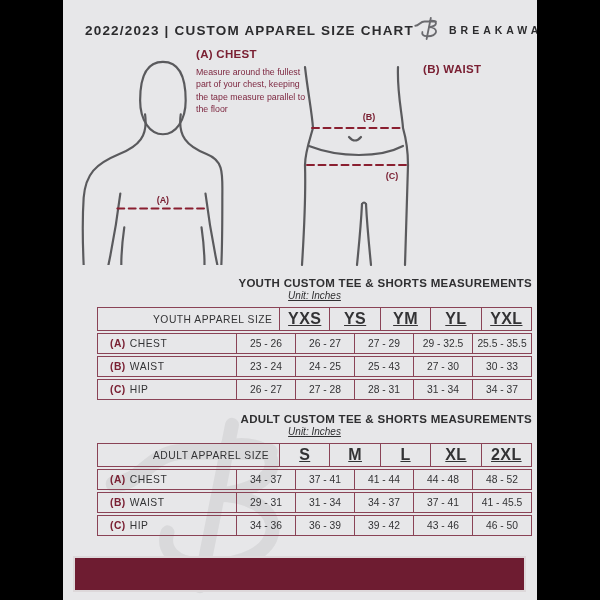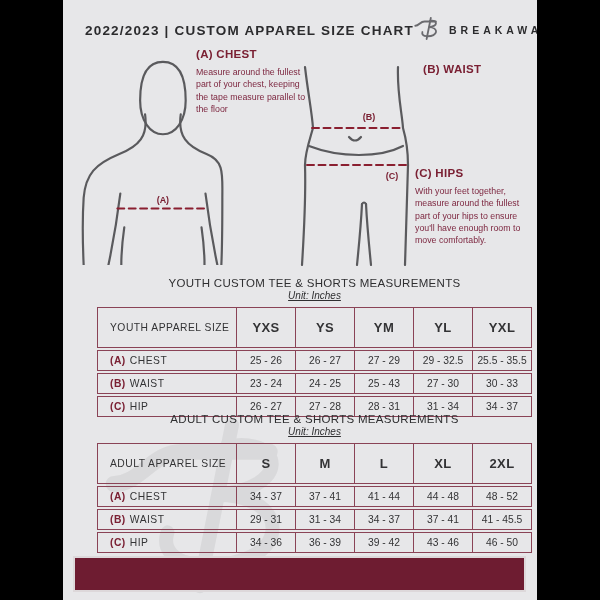--- a/index.html
+++ b/index.html
@@ -29,28 +29,28 @@
   .fig text { font-family:"Liberation Sans",sans-serif; font-size:9px; font-weight:bold; fill:#7a2033; }
 
   
   .watermark { position:absolute; left:40px; top:408px; width:215px; height:195px; opacity:0.055; }
   .watermark path { fill:none; stroke:#000; stroke-linecap:round; }
 
   
   .tblwrap { position:absolute; left:34px; width:435px; }
   .tblwrap-youth { top:276px; }
   .tblwrap-adult { top:412px; }
-  .tbl-title { text-align:center; font-size:11.5px; font-weight:normal; color:#2f2f31; letter-spacing:0.3px; line-height:14px; }
+  .tbl-title { text-align:right; font-size:11.5px; font-weight:bold; color:#2f2f31; letter-spacing:0.3px; line-height:14px; }
   .tbl-unit  { text-align:center; font-size:10px; font-style:italic; color:#2f2f31; line-height:12px; margin-bottom:5px;text-decoration:underline; }
   .trow { display:flex; border:1.5px solid #8a4356; margin-bottom:2px; height:21px; }
-  .trow.hdr { height:41px; }
+  .trow.hdr { height:24px;padding-left:43px; }
   .tc { display:flex; align-items:center; justify-content:center; font-size:10.3px; color:#333335; }
   .tc.lab { width:138px; justify-content:flex-start; padding-left:12px; letter-spacing:0.5px; }
   .tc.val { flex:1; border-left:1.5px solid #8a4356; }
-  .trow.hdr .tc.val { font-weight:bold; font-size:13px; letter-spacing:0.4px; }
+  .trow.hdr .tc.val { font-weight:bold; font-size:16px; letter-spacing:0.4px;text-decoration:underline; }
   .pfx { color:#7a2033; font-weight:bold; margin-right:4px; }
 
   
   .footer-bar { position:absolute; left:10px; top:556px; width:453px; height:36px;
                 background:#6e1c31; border:2px solid #ddd8da; }
 </style>
 </head>
 <body>
 
 <div class="page">
@@ -95,24 +95,20 @@
     <text x="107" y="121" text-anchor="middle">(C)</text>
   </svg>
 
   <div class="txt-chest">
     <div class="mh">(A) CHEST</div>
     <div class="mb">Measure around the fullest part of your chest, keeping the tape measure parallel to the floor</div>
   </div>
   <div class="txt-waist">
     <div class="mh">(B) WAIST</div>
   </div>
-  <div class="txt-hips">
-    <div class="mh">(C) HIPS</div>
-    <div class="mb">With your feet together, measure around the fullest part of your hips to ensure you'll have enough room to move comfortably.</div>
-  </div>
 
   <svg class="watermark" viewBox="0 0 40 36">
     <path d="M2 14 C7 14 9 8 15 8 L31 8" stroke-width="3"></path>
     <path d="M24 3 L18 33" stroke-width="2.6"></path>
     <path d="M23 7 C34 5 35 15 21 16 C36 16 35 30 18 29 C13 28.7 11 26 12 23" stroke-width="2.6"></path>
   </svg>
 
   <div class="tblwrap tblwrap-youth">
     <div class="tbl-title">YOUTH CUSTOM TEE &amp; SHORTS MEASUREMENTS</div>
     <div class="tbl-unit">Unit: Inches</div>

